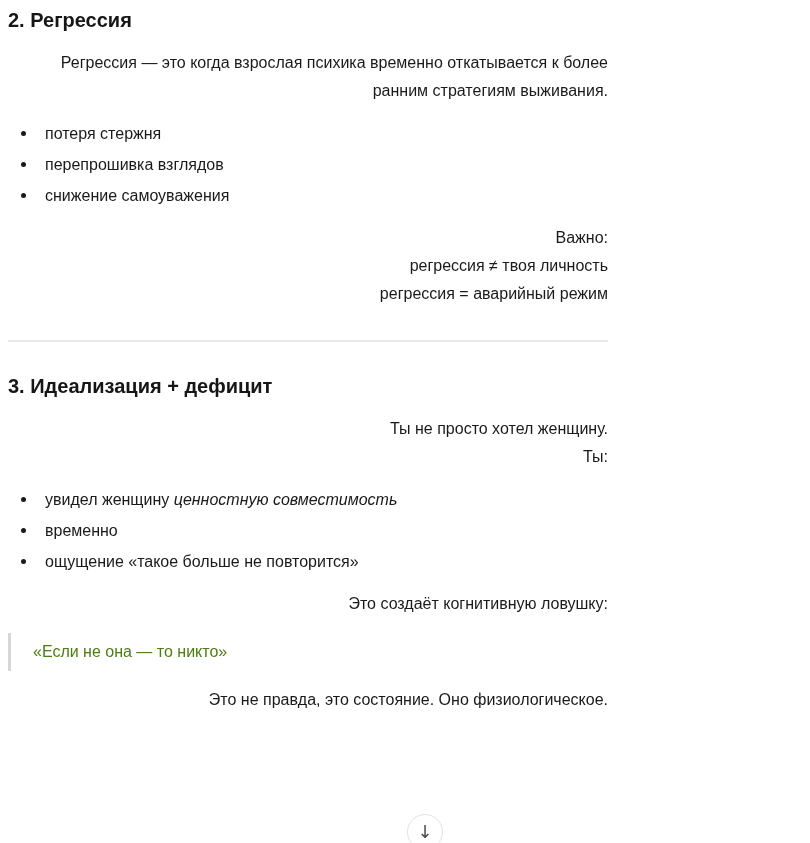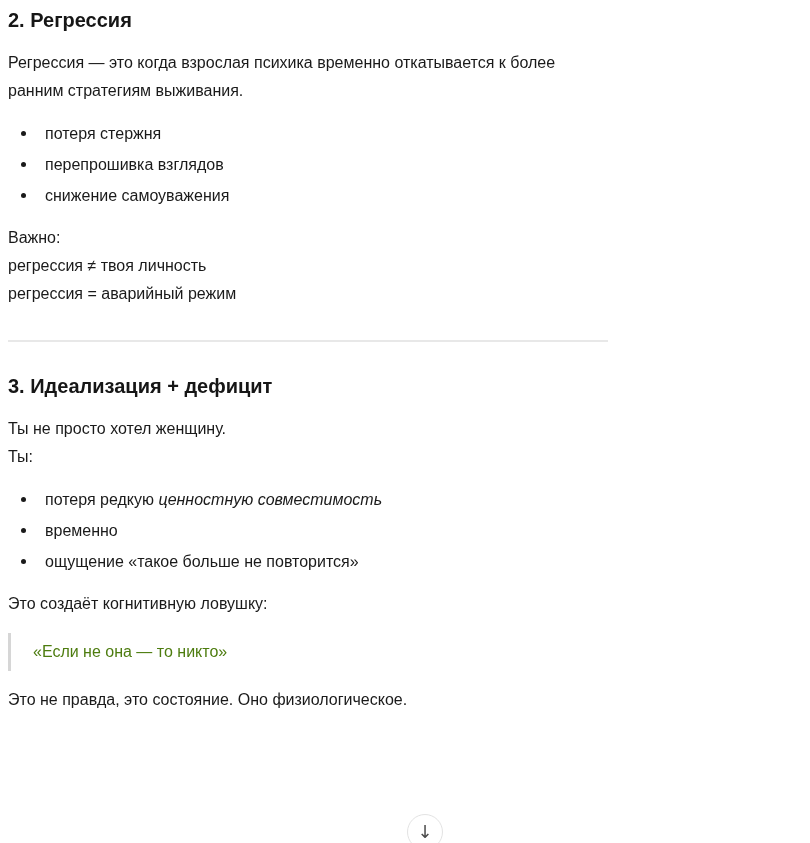--- a/index.html
+++ b/index.html
@@ -22,21 +22,21 @@
   }
 
   h3.section-heading {
     font-size: 20px;
     line-height: 25px;
     font-weight: 700;
     margin: 0 0 16px 0;
     color: #161616;
   }
 
-  p { margin: 0 0 15px 0; }
+  p { margin: 0 0 15px 0; text-align: right; }
 
   ul.bullet-list {
     list-style: none;
     margin: 0 0 14px 0;
     padding: 0;
   }
   ul.bullet-list li {
     position: relative;
     padding-left: 37px;
     margin-bottom: 3px;
@@ -111,21 +111,21 @@
     <p><span>Важно:</span><br><span class="bold">регрессия ≠ твоя личность</span><br><span>регрессия = аварийный режим</span></p>
 
 
     <hr class="section-divider">
 
     <h3 class="section-heading">3. Идеализация + дефицит</h3>
 
     <p><span>Ты не просто хотел женщину.</span><br><span>Ты:</span></p>
 
     <ul class="bullet-list">
-      <li><span>потеря редкую </span><span class="italic">ценностную совместимость</span></li>
+      <li><span>увидел женщину </span><span class="italic">ценностную совместимость</span></li>
       <li>временно</li>
       <li>ощущение «такое больше не повторится»</li>
     </ul>
 
     <p>Это создаёт когнитивную ловушку:</p>
 
     <blockquote class="quote-block"><span>«Если не она — то никто»</span></blockquote>
 
     <p><span>Это </span><span class="bold">не правда</span><span>, это состояние. Оно физиологическое.</span></p>
 

